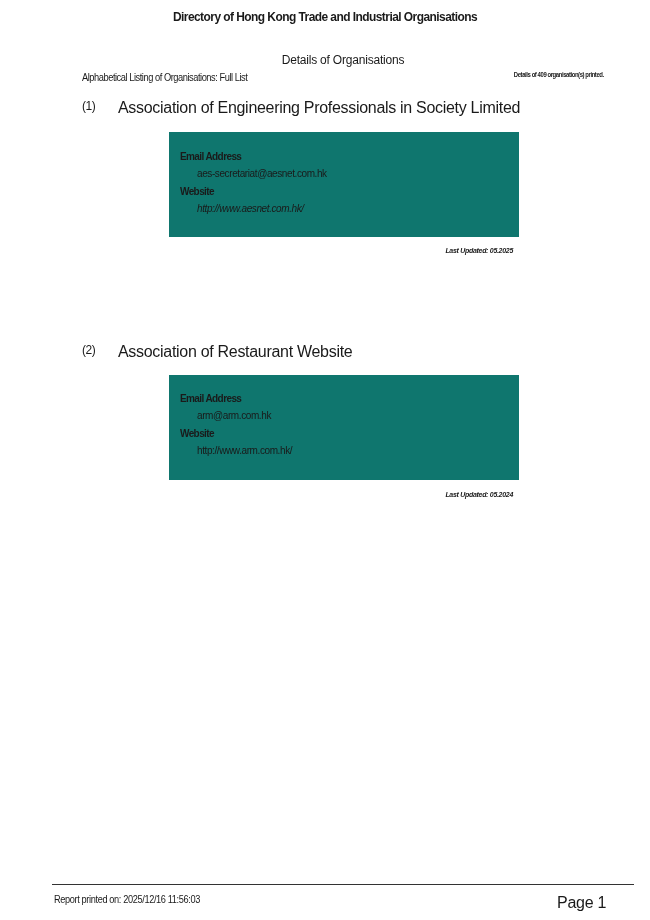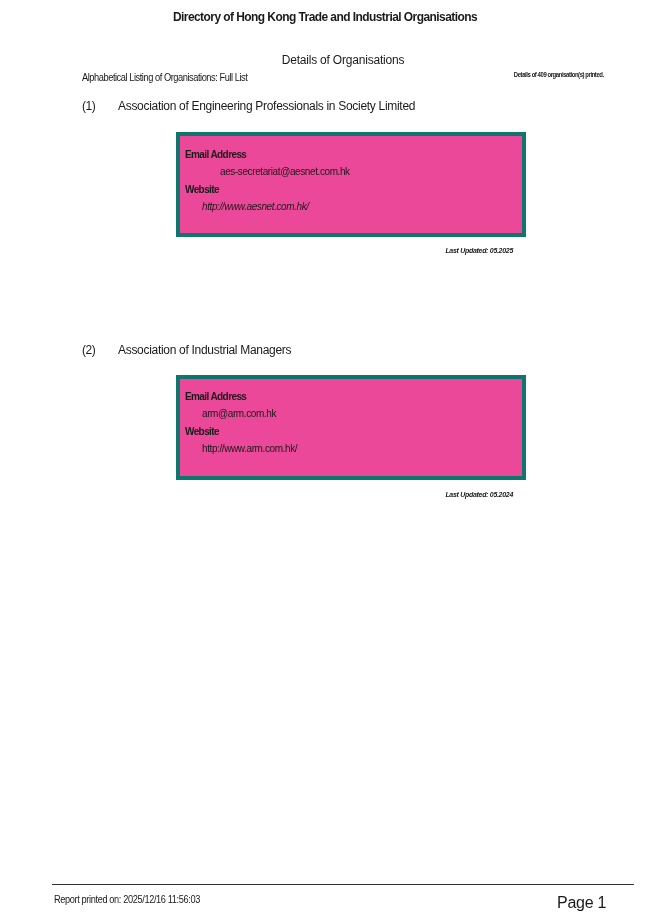--- a/index.html
+++ b/index.html
@@ -23,25 +23,25 @@
       font-size: 7px; font-weight: bold; letter-spacing: -0.5px; transform: scaleX(0.85); transform-origin: right;
     }
 
     .org { position: absolute; left: 0; width: 650px; }
     .org-num {
       position: absolute; left: 82px; top: 0;
       font-size: 12px; letter-spacing: -0.5px;
     }
     .org-name {
       position: absolute; left: 118px; top: 0;
-      font-size: 12px; letter-spacing: -0.3px; white-space: nowrap;
+      font-size: 16px; letter-spacing: -0.3px; white-space: nowrap;
     }
     .org-box {
-      position: absolute; left: 176px; width: 350px; height: 105px;
-      border: 4px solid #0f766e; background: #ec4899;
+      position: absolute; left: 169px; width: 350px; height: 105px;
+      border: 6px solid #0f766e; background: #0f766e;
     }
     .field-label {
       position: absolute; left: 5px;
       font-size: 10px; font-weight: bold; letter-spacing: -0.6px;
     }
     .field-value {
       position: absolute; left: 22px;
       font-size: 10px; letter-spacing: -0.4px; white-space: nowrap;
     }
     .updated {
@@ -68,30 +68,30 @@
 <div class="report-title">Directory of Hong Kong Trade and Industrial Organisations</div>
 <div class="section-title">Details of Organisations</div>
 <div class="listing-label">Alphabetical Listing of Organisations: Full List</div>
 <div class="count-label">Details of 409 organisation(s) printed.</div>
 
 <div class="org" style="top: 99px;">
   <span class="org-num">(1)</span>
   <span class="org-name">Association of Engineering Professionals in Society Limited</span>
   <div class="org-box" style="top: 33px;">
     <span class="field-label" style="top: 13px;">Email Address</span>
-    <span class="field-value" style="top: 30px; margin-left: 18px;">aes-secretariat@aesnet.com.hk</span>
+    <span class="field-value" style="top: 30px;">aes-secretariat@aesnet.com.hk</span>
     <span class="field-label" style="top: 48px;">Website</span>
     <span class="field-value" style="top: 65px; font-style: italic;">http://www.aesnet.com.hk/</span>
   </div>
   <span class="updated" style="top: 148px;">Last Updated: 05.2025</span>
 </div>
 
 <div class="org" style="top: 343px;">
   <span class="org-num">(2)</span>
-  <span class="org-name">Association of Industrial Managers</span>
+  <span class="org-name">Association of Restaurant Website</span>
   <div class="org-box" style="top: 32px;">
     <span class="field-label" style="top: 12px;">Email Address</span>
     <span class="field-value" style="top: 29px; text-align: right;">arm@arm.com.hk</span>
     <span class="field-label" style="top: 47px;">Website</span>
     <span class="field-value" style="top: 64px;">http://www.arm.com.hk/</span>
   </div>
   <span class="updated" style="top: 148px;">Last Updated: 05.2024</span>
 </div>
 
 <div class="footer-rule"></div>

